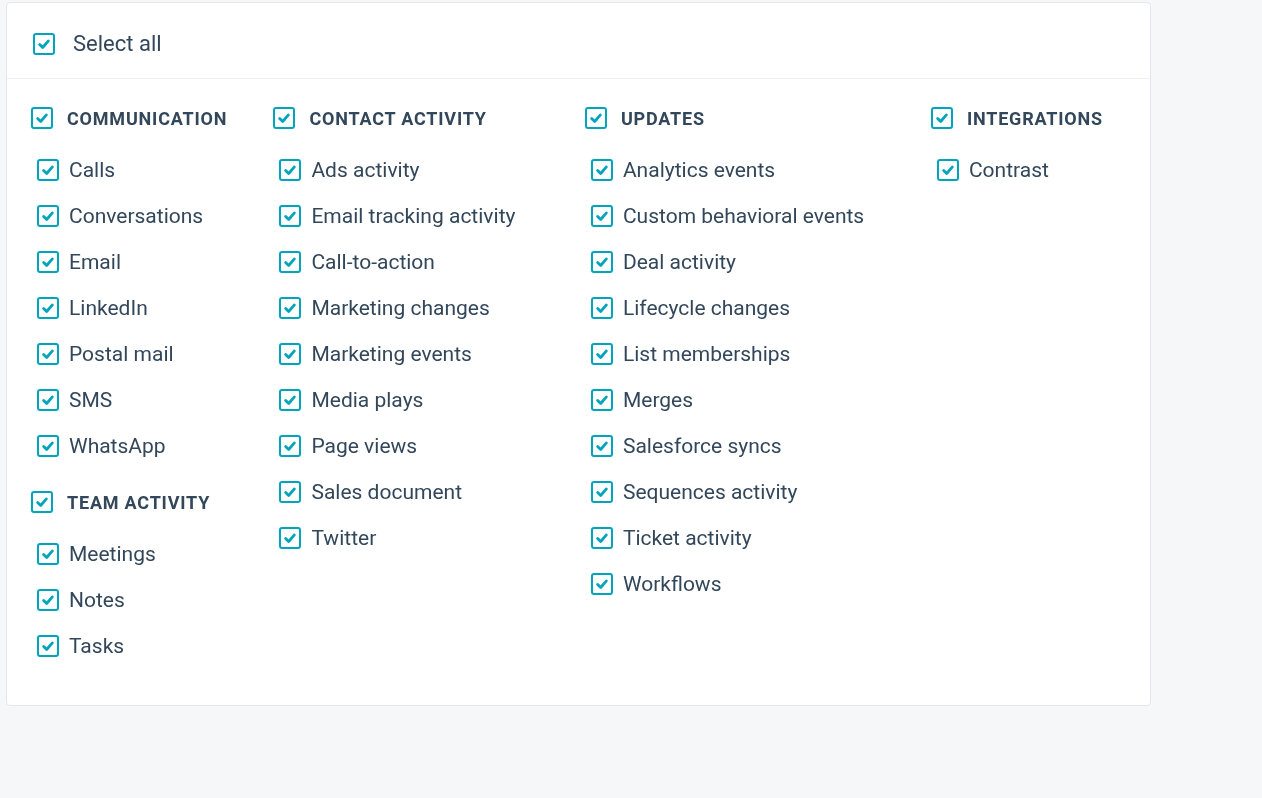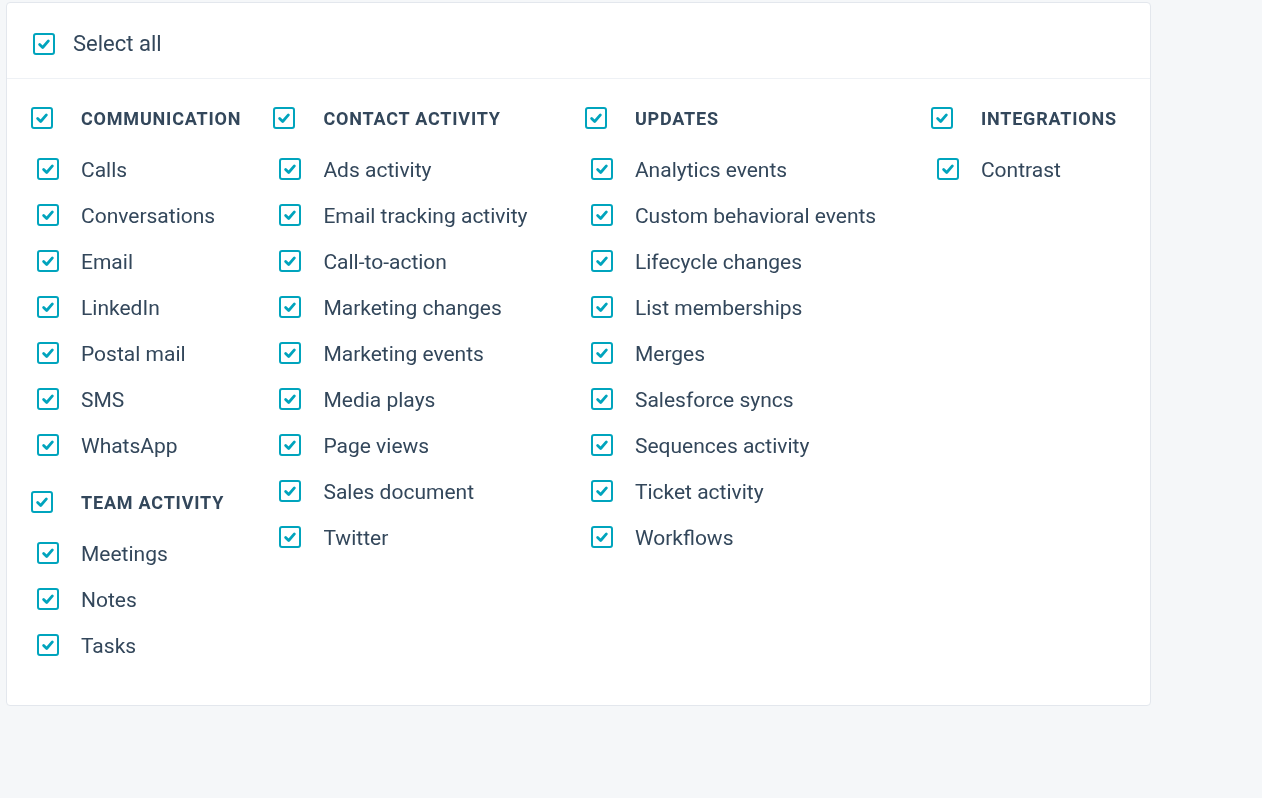--- a/index.html
+++ b/index.html
@@ -68,34 +68,34 @@
       display: flex;
       flex-direction: column;
     }
     .col-1 { width: 260px; }
     .col-2 { width: 340px; }
     .col-3 { width: 380px; }
     .col-4 { width: 226px; }
     .group-header {
       display: flex;
       align-items: center;
-      gap: 28px;
+      gap: 14px;
       margin-bottom: 18px;
     }
     .group-title {
       font-size: 18px;
       font-weight: 700;
       letter-spacing: 0.8px;
       color: #33475b;
       text-transform: uppercase;
     }
     .item-row {
       display: flex;
-      align-items: flex-start;
-      gap: 22px;
+      align-items: center;
+      gap: 10px;
       padding: 11px 0 11px 6px;
     }
     .item-label {
       font-size: 21px;
       color: #33475b;
       font-weight: 400;
     }
     .group-spacer {
       height: 22px;
     }
@@ -323,20 +323,28 @@
             </svg>
           </span>
           <span class="item-label">Custom behavioral events</span>
         </div>
         <div class="item-row">
           <span class="checkbox checked">
             <svg viewBox="0 0 16 16">
               <polyline points="3,8.5 6.5,12 13,4.5"></polyline>
             </svg>
           </span>
+          <span class="item-label">Deal activity</span>
+        </div>
+        <div class="item-row">
+          <span class="checkbox checked">
+            <svg viewBox="0 0 16 16">
+              <polyline points="3,8.5 6.5,12 13,4.5"></polyline>
+            </svg>
+          </span>
           <span class="item-label">Lifecycle changes</span>
         </div>
         <div class="item-row">
           <span class="checkbox checked">
             <svg viewBox="0 0 16 16">
               <polyline points="3,8.5 6.5,12 13,4.5"></polyline>
             </svg>
           </span>
           <span class="item-label">List memberships</span>
         </div>

